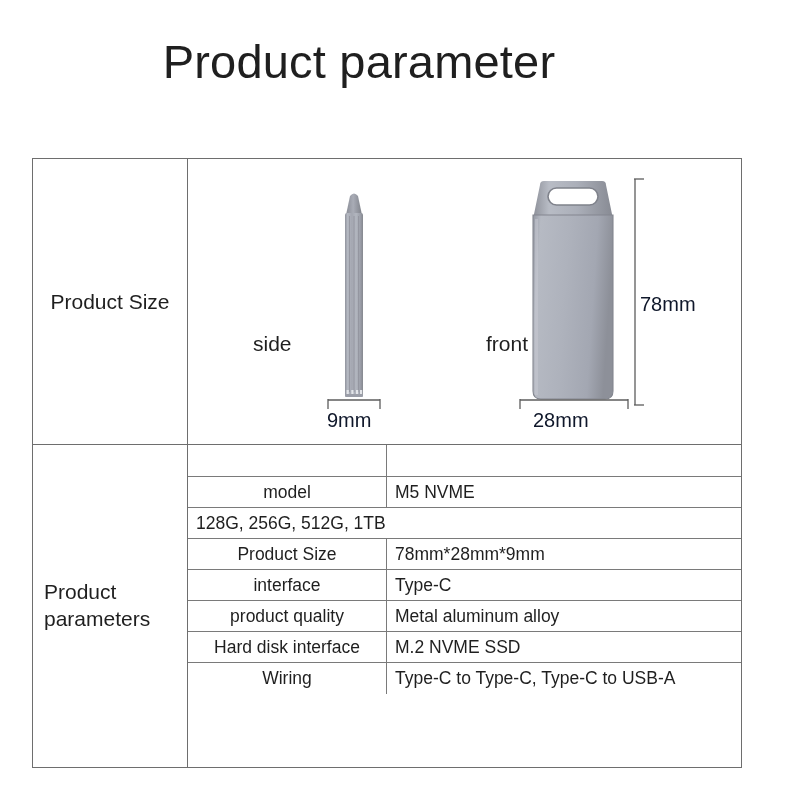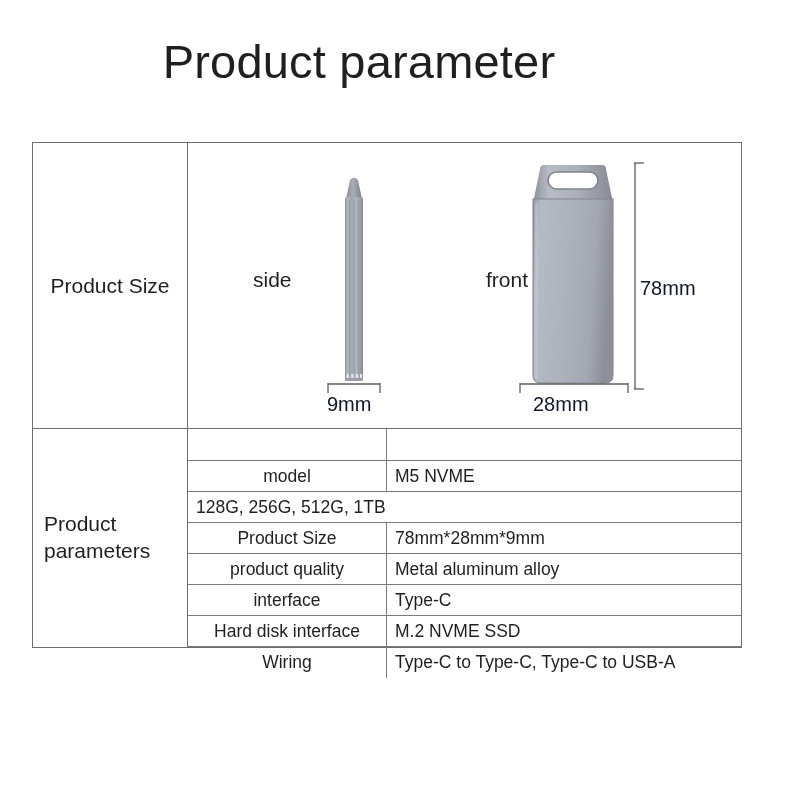--- a/index.html
+++ b/index.html
@@ -27,23 +27,23 @@
     font-weight: 400;
     letter-spacing: 0.2px;
     color: #1f1f1f;
     line-height: 1.1;
   }
 
   
   .spec-table {
     position: absolute;
     left: 32px;
-    top: 142px;
+    top: 158px;
     width: 710px;
-    height: 506px;
+    height: 610px;
     border: 1.6px solid #6e6e6e;
     box-sizing: border-box;
   }
 
   
   .size-section {
     position: absolute;
     left: 0;
     top: 0;
     width: 100%;
@@ -73,20 +73,21 @@
     top: 0;
     right: 0;
     height: 100%;
   }
 
   
   .view-label {
     position: absolute;
     font-size: 21px;
     color: #1f1f1f;
+    margin-top: 48px;
   }
   .view-label.side  { left: 65px;  top: 125px; }
   .view-label.front { left: 298px; top: 125px; text-align: right; }
 
   
   .side-view {
     position: absolute;
     left: 146px;
     top: 30px;
     width: 40px;
@@ -305,30 +306,30 @@
       <div class="param-row data">
         <div class="param-val">128G, 256G, 512G, 1TB</div>
       </div>
 
       <div class="param-row data">
         <div class="param-key">Product Size</div>
         <div class="param-val">78mm*28mm*9mm</div>
       </div>
 
       <div class="param-row data">
+        <div class="param-key">interface</div>
+        <div class="param-val">Type-C</div>
+      </div>
+
+      <div class="param-row data">
         <div class="param-key">product quality</div>
         <div class="param-val">Metal aluminum alloy</div>
       </div>
 
       <div class="param-row data">
-        <div class="param-key">interface</div>
-        <div class="param-val">Type-C</div>
-      </div>
-
-      <div class="param-row data">
         <div class="param-key">Hard disk interface</div>
         <div class="param-val">M.2 NVME SSD</div>
       </div>
 
       <div class="param-row data">
         <div class="param-key">Wiring</div>
         <div class="param-val">Type-C to Type-C, Type-C to USB-A</div>
       </div>
 
     </div>

